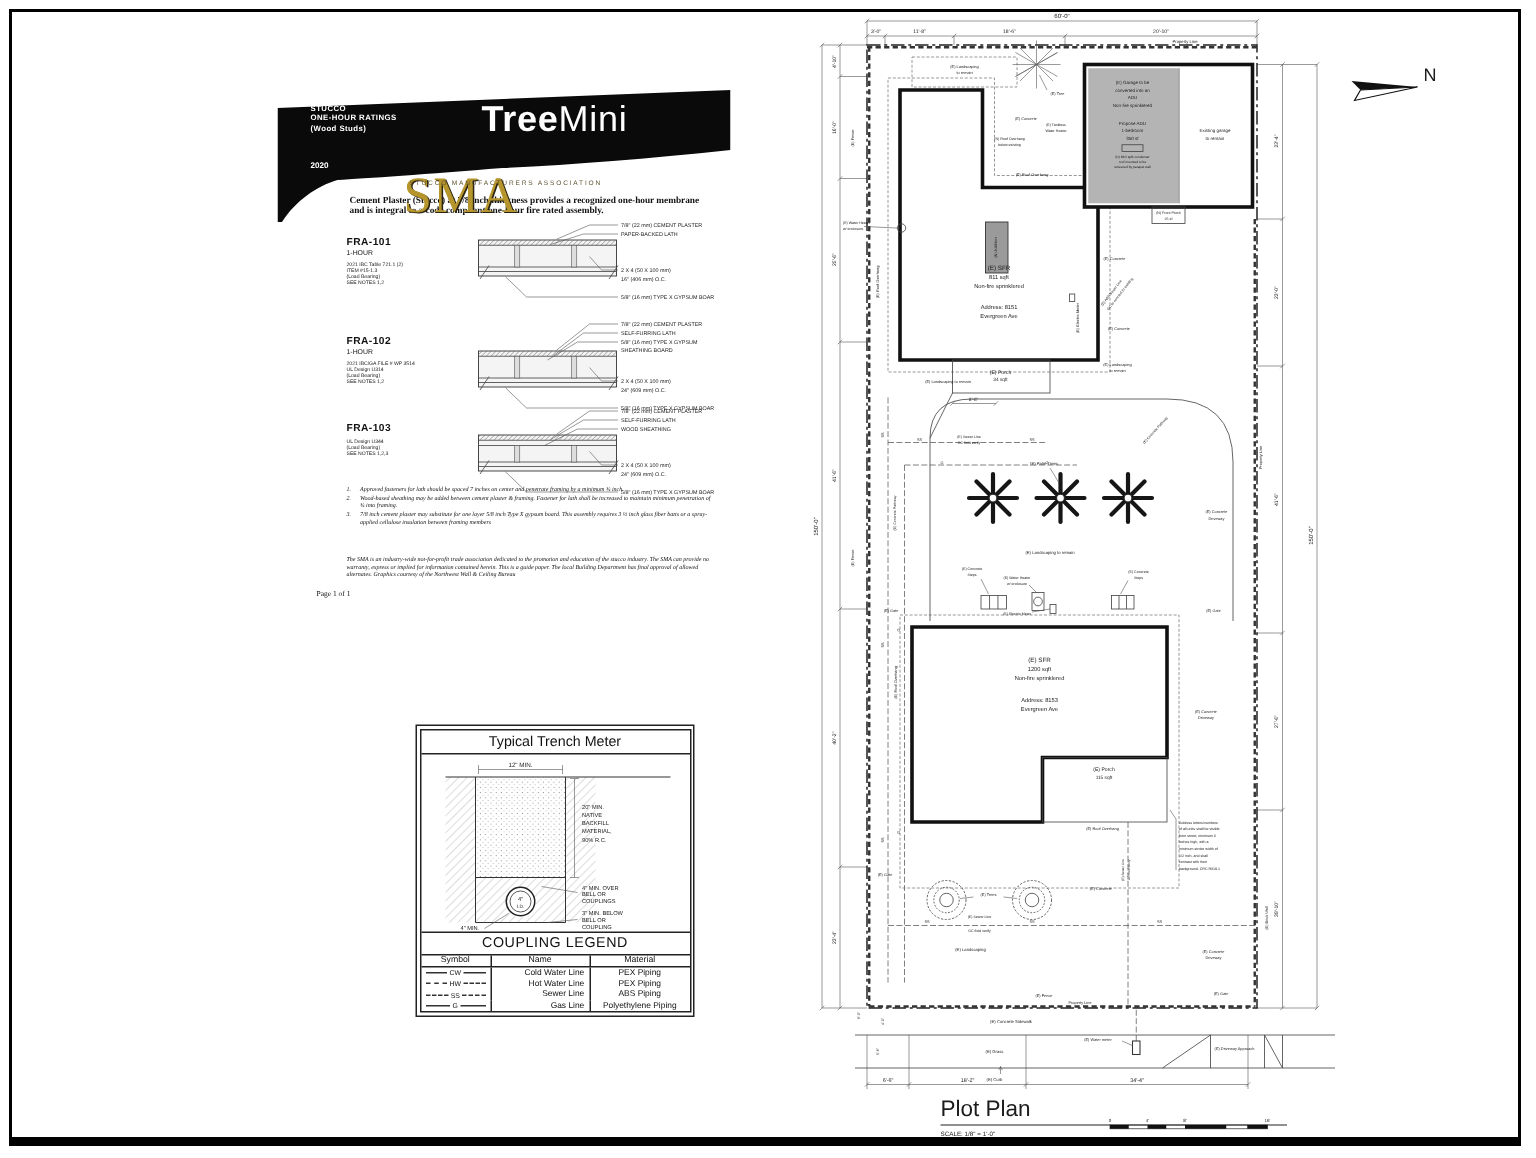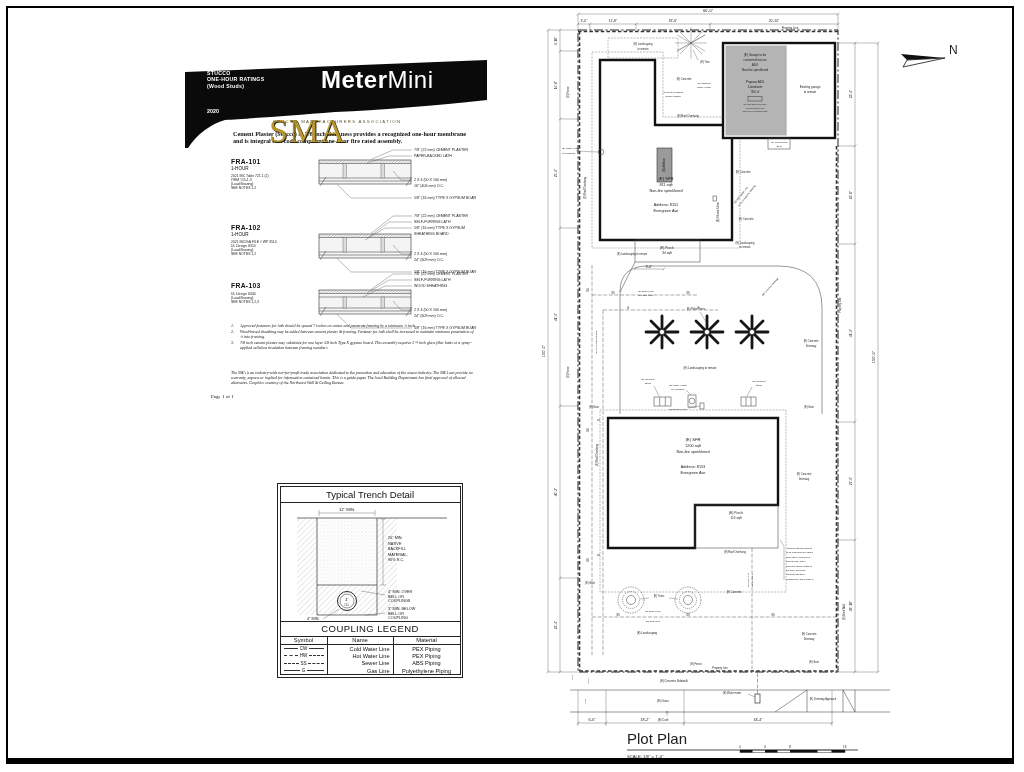--- a/index.html
+++ b/index.html
@@ -90,21 +90,21 @@
   </defs>
 </svg>
 
 <div class="frame"></div>
 
 
 <div class="sma-doc">
   <svg class="sma-banner" viewBox="0 0 302 92" width="302" height="92">
     <path fill="#0a0a0a" d="M0,14 L302,2 L302,42 C245,48 195,52 150,54 C100,58 58,61 40,62 C26,66 12,76 3,90 L0,90 Z"></path>
   </svg>
-  <div class="sma-masthead"><span class="bold">Meter</span><span>Mini</span></div>
+  <div class="sma-masthead"><span class="bold">Tree</span><span>Mini</span></div>
   <div class="sma-logo">SMA</div>
   <div class="sma-logosub">STUCCO MANUFACTURERS ASSOCIATION</div>
   <div class="sma-kicker">
     <div>STUCCO</div>
     <div>ONE-HOUR RATINGS</div>
     <div>(Wood Studs)</div>
   </div>
   <div class="sma-year">2020</div>
   <div class="sma-intro">
     <div>Cement Plaster (Stucco) at 7/8 inch thickness provides a recognized one-hour membrane</div>
@@ -208,21 +208,21 @@
         <span>7/8 inch cement plaster may substitute for one layer 5/8 inch Type X gypsum board. This assembly requires 3 ½ inch glass fiber batts or a spray-applied cellulose insulation between framing members</span>
       </div>
   </div>
   <div class="sma-disc">The SMA is an  industry-wide not-for-profit trade association dedicated to the promotion and education of the stucco industry.  The SMA can provide no warranty, express or implied for information contained herein.  This is a guide paper.  The local Building Department has final approval of allowed alternates.  Graphics courtesy of the Northwest Wall &amp; Ceiling Bureau</div>
   <div class="sma-page">Page 1 of 1</div>
 </div>
 
 
 <div class="trench-panel">
   <div class="trench-inner">
-    <div class="trench-title">Typical Trench Detail</div>
+    <div class="trench-title">Typical Trench Meter</div>
     <svg viewBox="0 0 182 118" width="182" height="118" style="display:block">
       <rect x="16" y="15" width="20" height="97" fill="url(#hatchW)"></rect>
       <rect x="96" y="15" width="20" height="97" fill="url(#hatchW)"></rect>
       <rect x="36" y="15" width="60" height="67" fill="url(#stip)"></rect>
       <rect x="36" y="82" width="60" height="30" fill="url(#hatchW)"></rect>
       <path class="tk" d="M16,15 H166 M36,15 V112 M96,15 V112 M36,112 H96 M36,82 H96"></path>
       <circle cx="66" cy="98" r="9.5" fill="#fff" stroke="#222" stroke-width="1"></circle>
       <circle cx="66" cy="98" r="7" fill="#fff" stroke="#222" stroke-width="0.5"></circle>
       <text x="66" y="97.5" class="s38 md">4"</text>
       <text x="66" y="102.5" class="s32 md">I.D.</text>

